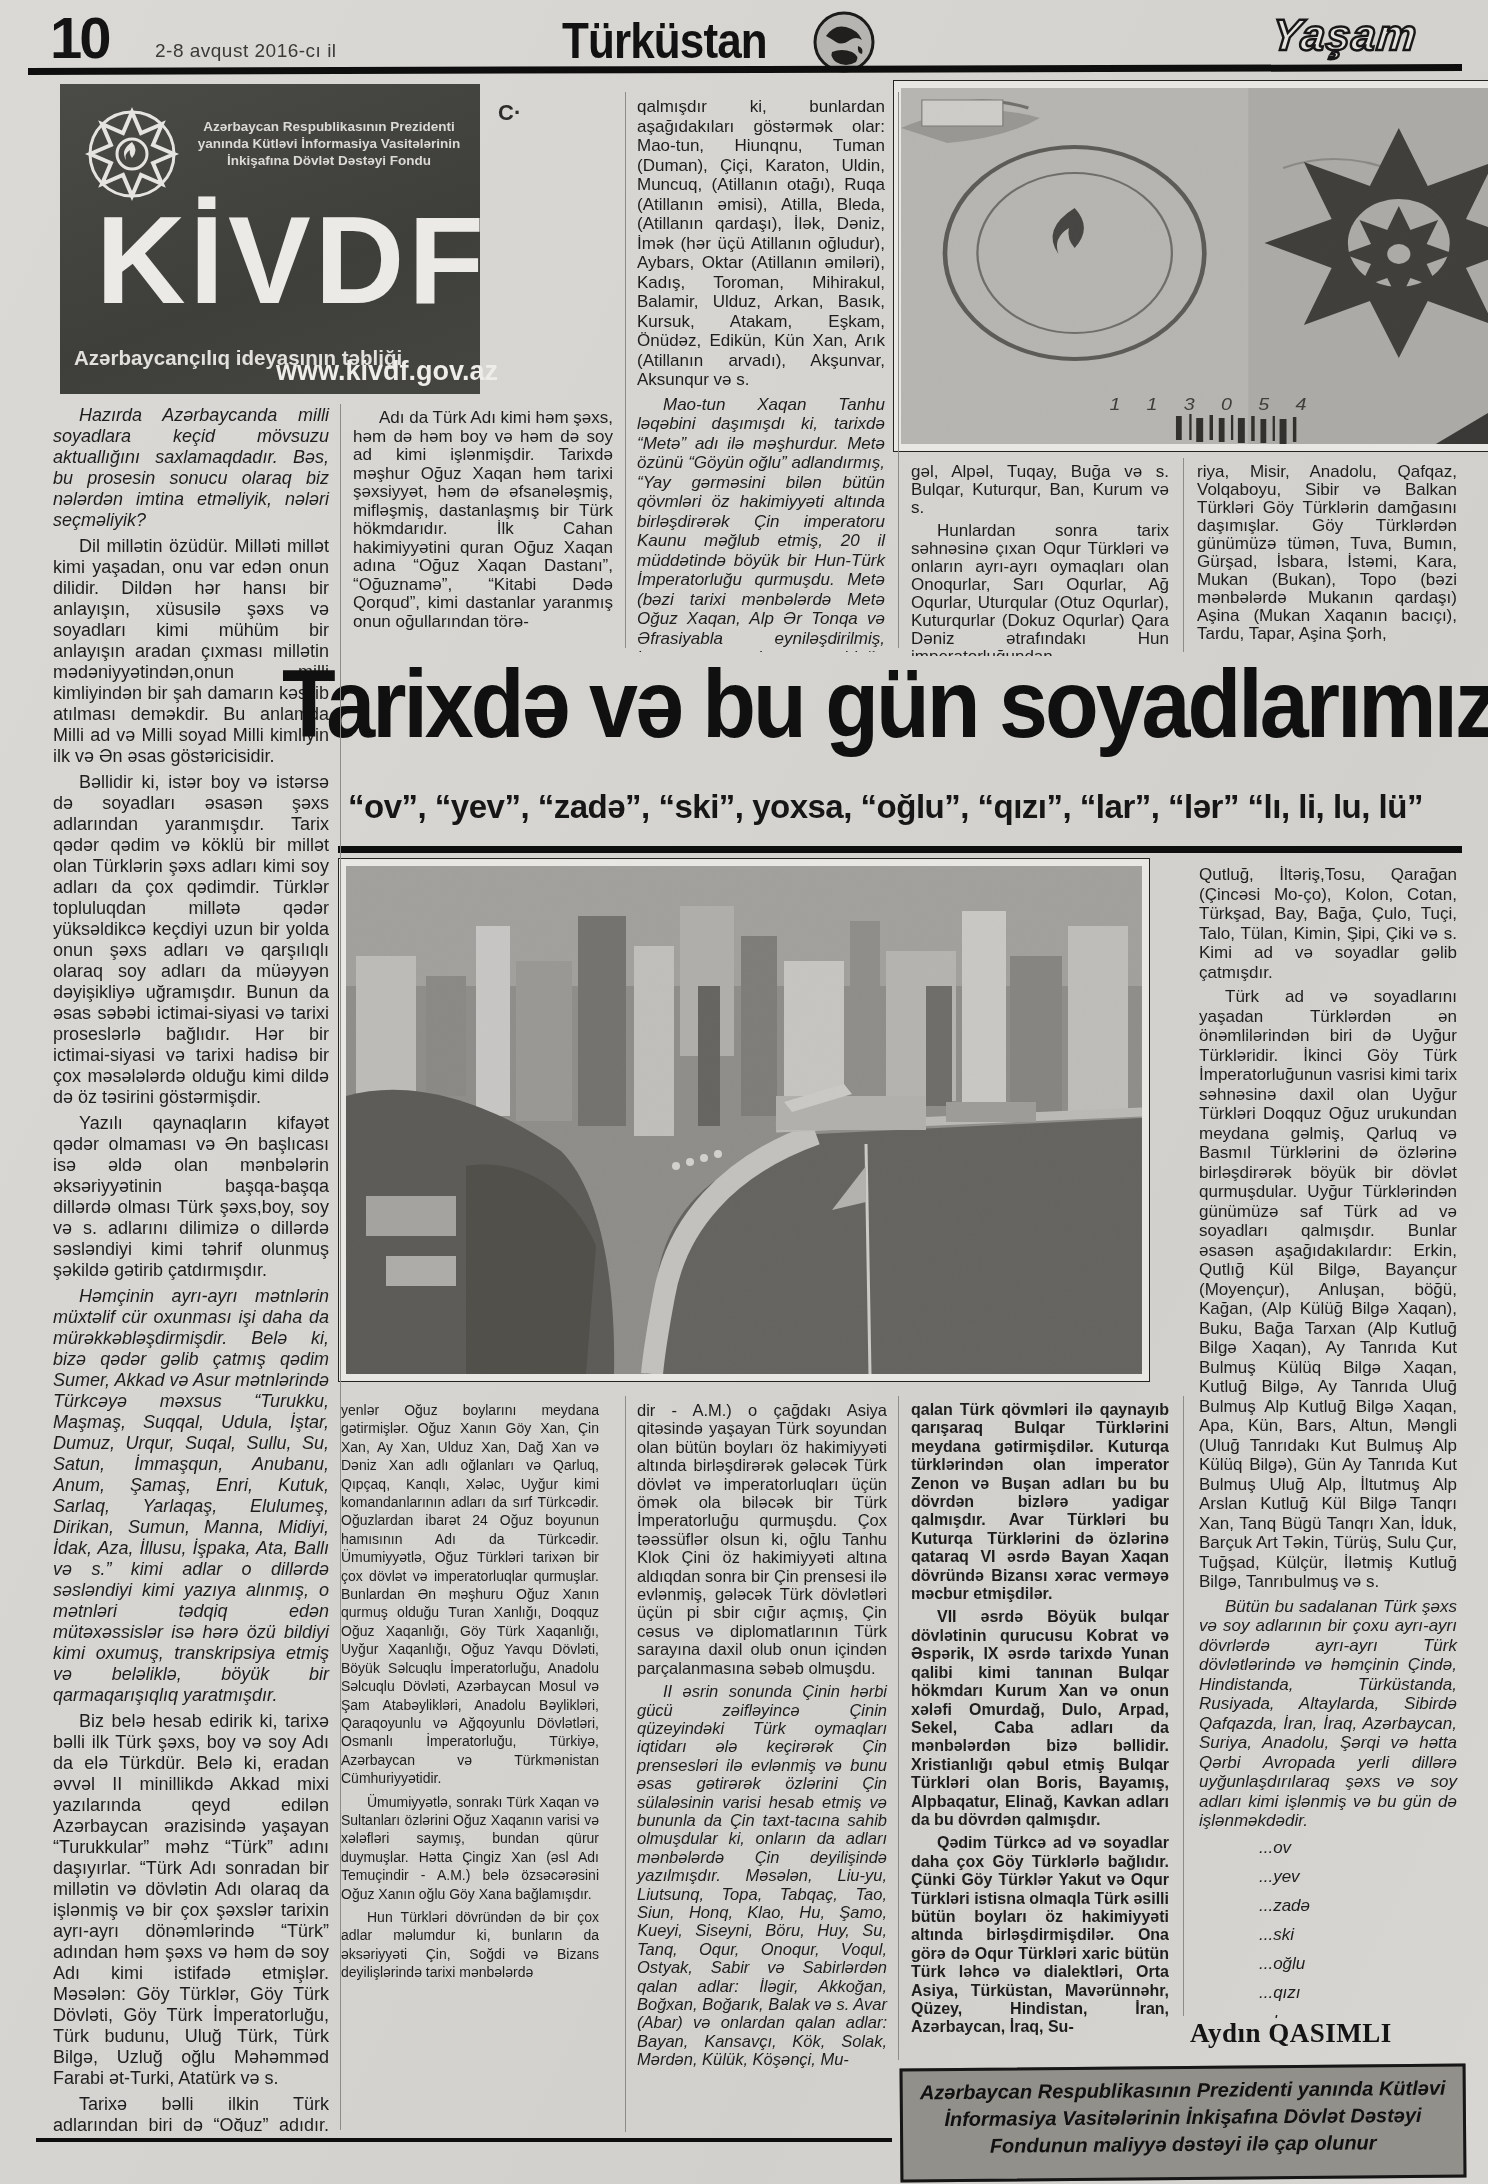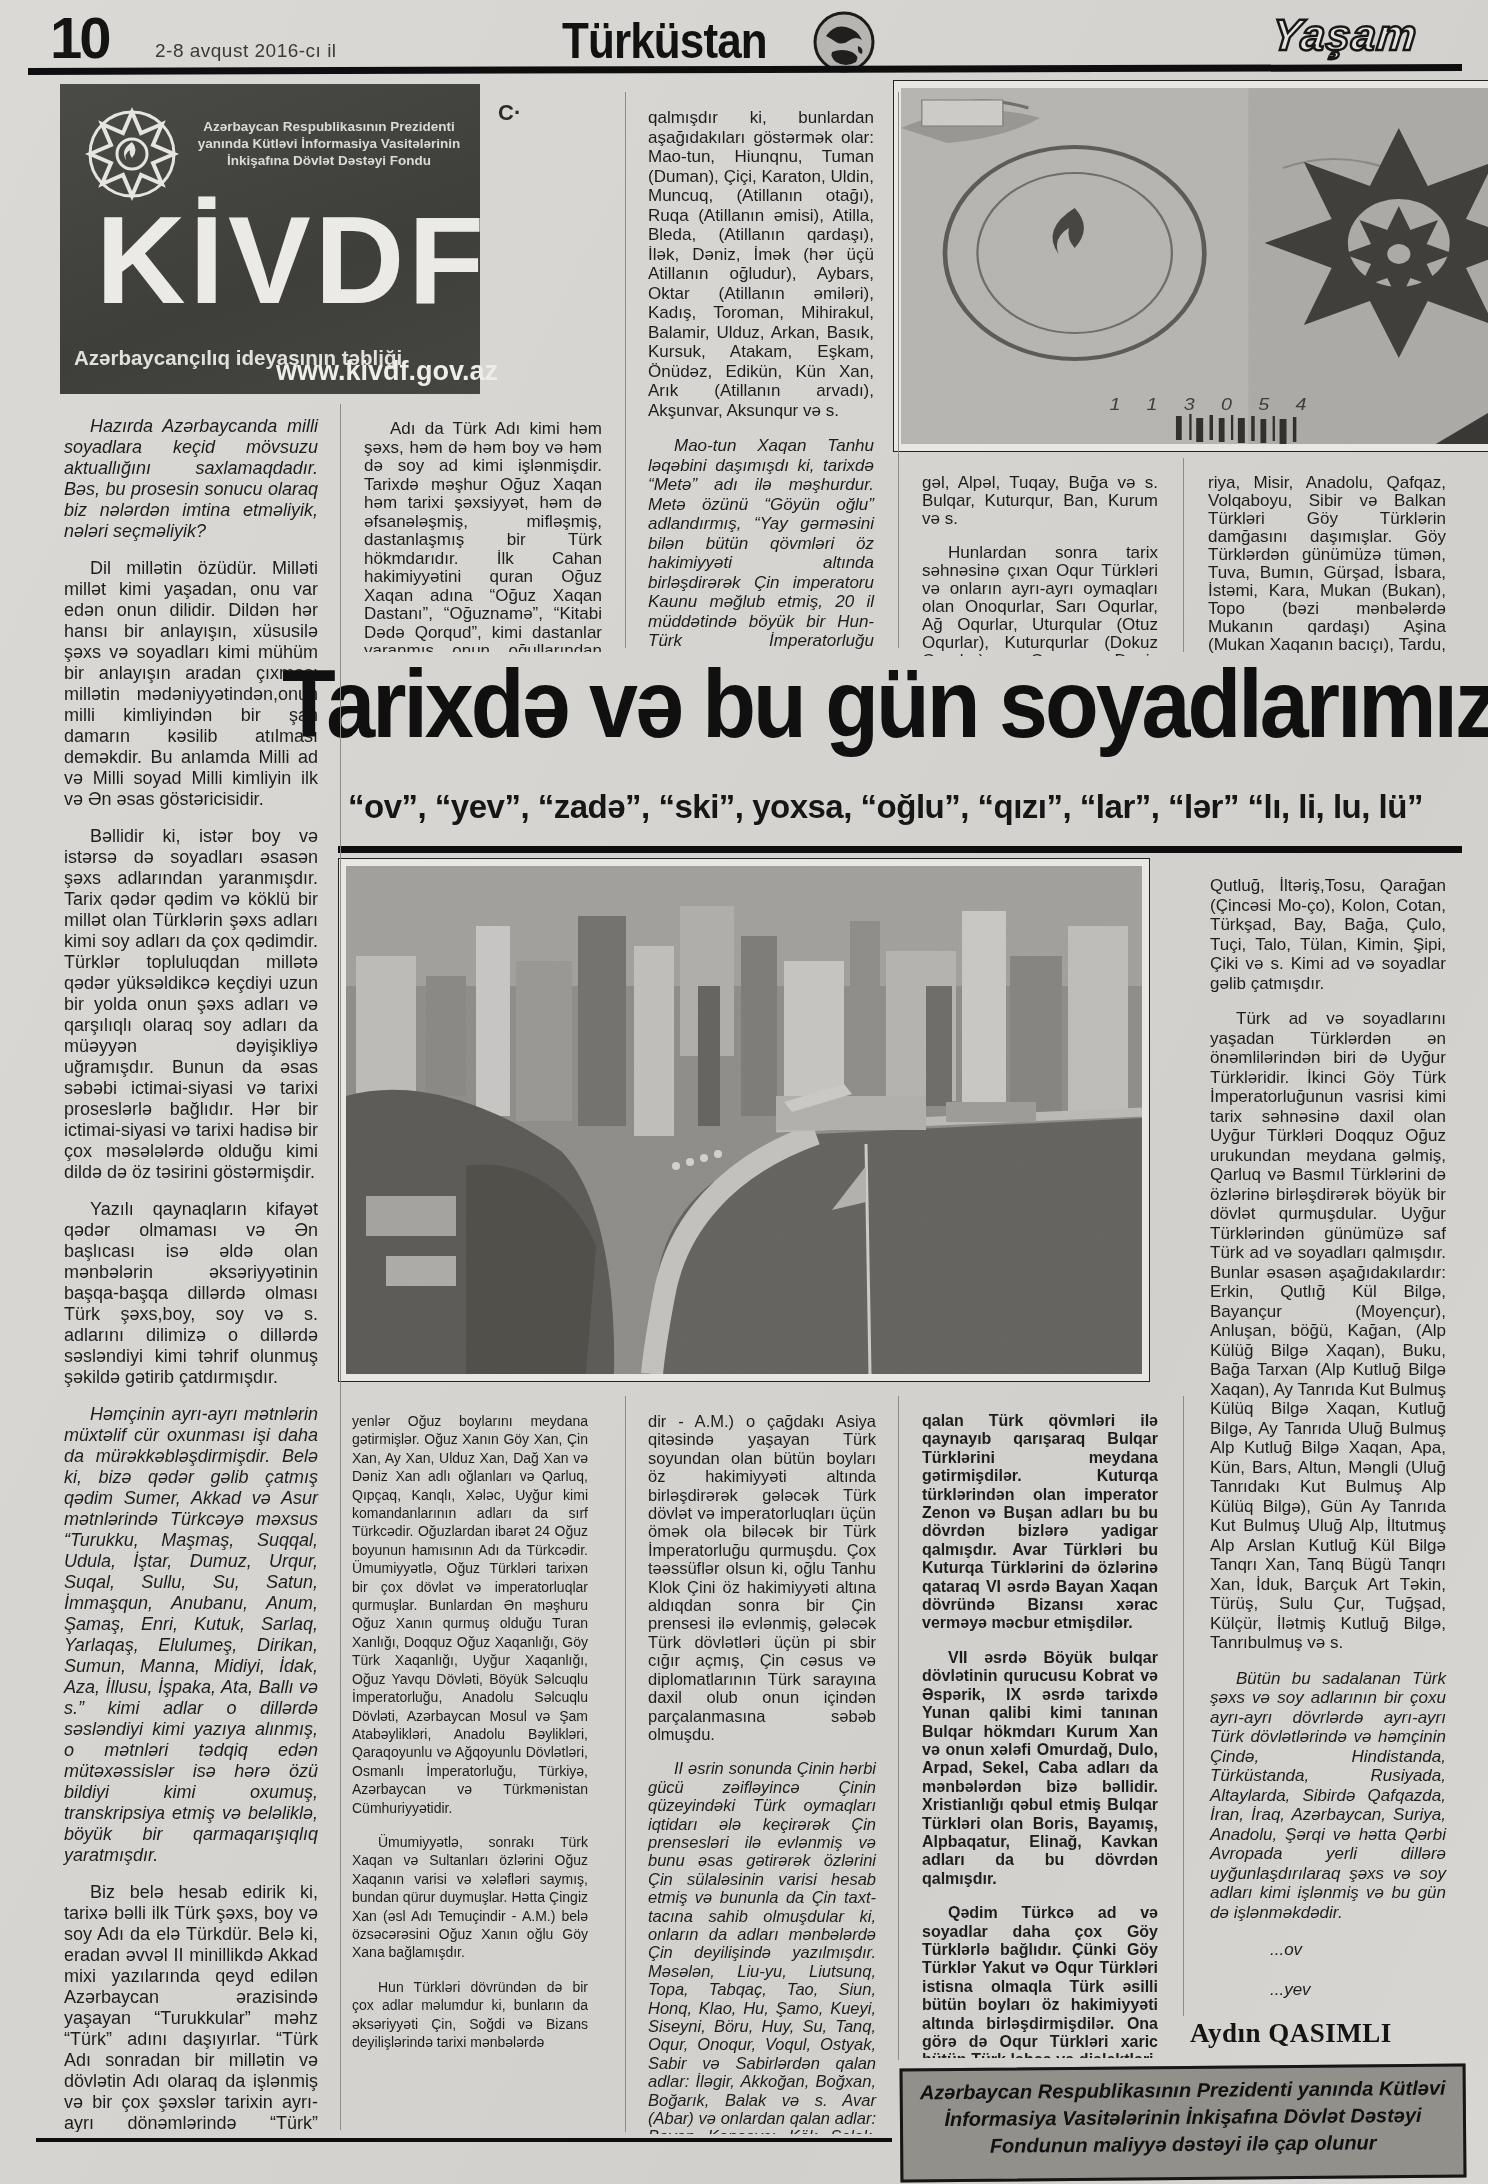--- a/index.html
+++ b/index.html
@@ -27,21 +27,21 @@
   .kivdf .slog{position:absolute;left:14px;top:262px;font-size:20.5px;font-weight:700;color:#e2e0dc;}
   .kivdf .url{position:absolute;left:216px;top:272px;font-size:27px;font-weight:700;color:#efede9;}
   .cmark{left:498px;top:100px;font-size:22px;color:#2c2c2a;font-weight:600;}
   
   .photo{background:#e9e7e3;border:1px solid #23231f;padding:7px;box-sizing:border-box;}
   .tr-photo{left:893px;top:80px;width:662px;height:372px;}
   .main-photo{left:338px;top:858px;width:812px;height:524px;}
   .photo svg{display:block;width:100%;height:100%;}
   
   .col{font-size:17px;line-height:19.5px;overflow:hidden;text-align:justify;}
-  .col p{margin:16px;text-indent:26px;}
+  .col p{margin:5px;text-indent:26px;}
   .col p.ni{text-indent:0;}
   .col p.it{font-style:italic;}
   .col p.ls{text-indent:0;padding-left:60px;font-style:italic;line-height:24px;}
   .c1{left:48px;top:400px;width:286px;height:1732px;font-size:18px;line-height:21px;}
   .c2{left:348px;top:404px;width:270px;height:248px;line-height:18.5px;}
   .c3{left:632px;top:92px;width:258px;height:560px;line-height:19.5px;}
   .c4{left:906px;top:458px;width:268px;height:198px;line-height:18px;}
   .c5{left:1192px;top:458px;width:270px;height:198px;line-height:18px;}
   .rc{left:1194px;top:860px;width:268px;height:1158px;line-height:19.5px;}
   .ba{left:336px;top:1396px;width:268px;height:738px;font-size:14px;line-height:18.4px;}

